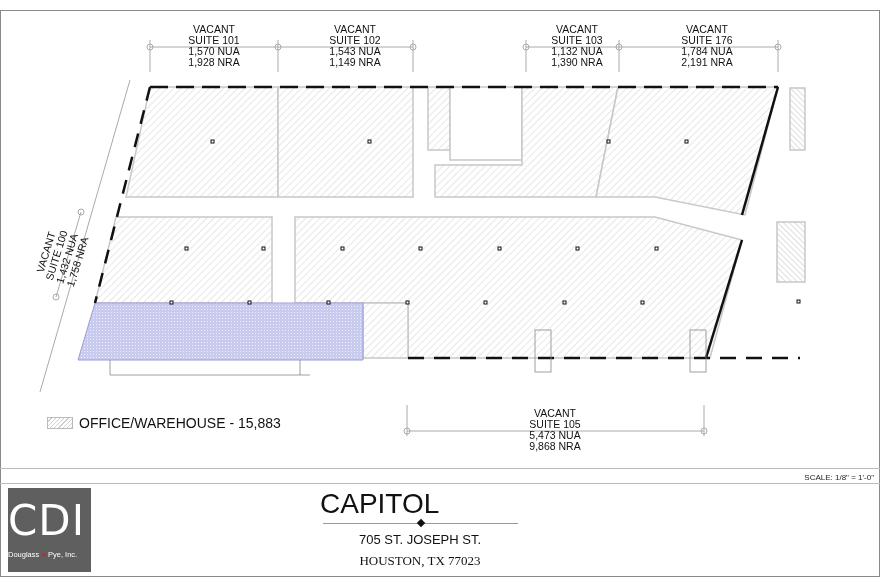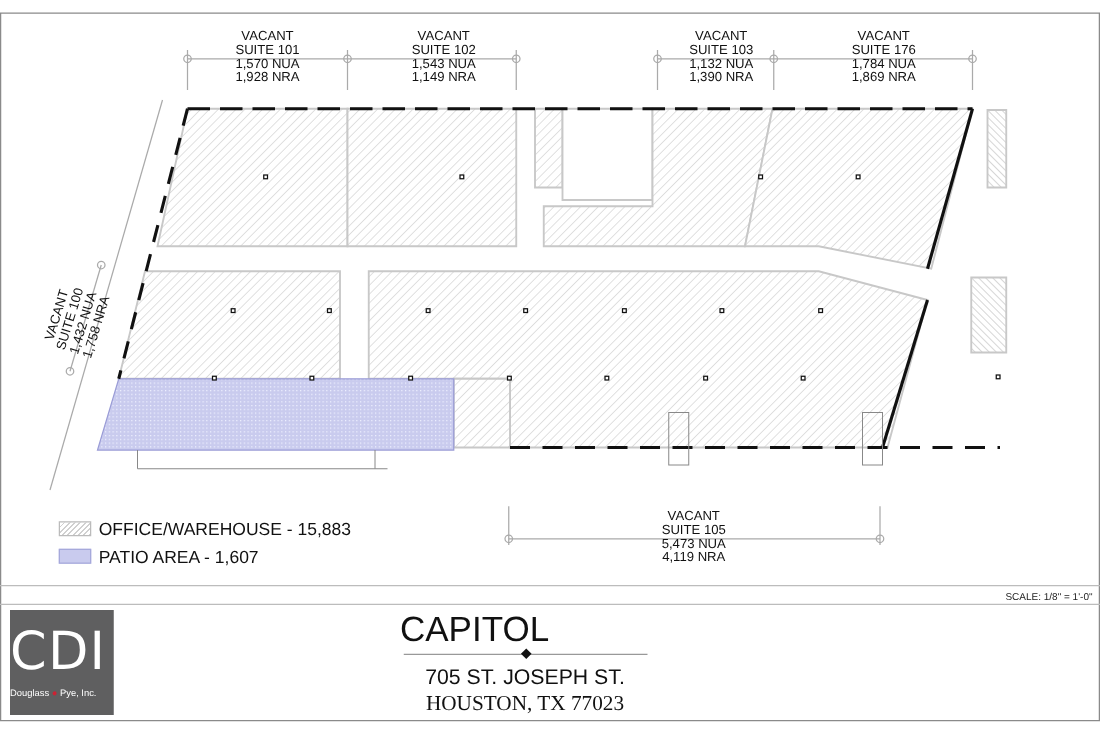--- a/index.html
+++ b/index.html
@@ -17,21 +17,21 @@
   .leg-text{font-size:14px;color:#111;text-align:right;}
   .hr{position:absolute;left:0;width:880px;height:0;border-top:1.5px solid #bcbcbc;}
   .scale{position:absolute;right:8px;top:473px;font-size:8px;color:#222;}
   .logo{position:absolute;left:8px;top:488px;width:83px;height:84px;background:#5f5f60;color:#fff;}
   .logo .big{position:absolute;left:0;right:0;top:8px;font-size:42px;font-weight:400;letter-spacing:1px;font-family:"DejaVu Sans",sans-serif;}
   .logo .small{position:absolute;left:0;right:0;top:62px;text-align:left;font-size:7.5px;}
   .logo .dot{color:#c23;}
   .title{position:absolute;left:320px;width:200px;top:488px;text-align:left;font-size:28px;color:#111;}
   .title-rule{position:absolute;left:323px;width:195px;top:523px;border-top:1px solid #999;}
   .diamond{position:absolute;left:418px;top:520px;width:6px;height:6px;background:#111;transform:rotate(45deg);}
-  .addr{position:absolute;left:320px;width:200px;text-align:center;font-size:17px;color:#111;}
+  .addr{position:absolute;left:320px;width:200px;text-align:center;font-size:13px;color:#111;}
 </style>
 </head>
 <body>
 
 <div class="frame"></div>
 
 <svg class="plan" width="882" height="470" viewBox="0 0 882 470">
   <defs>
     <pattern id="hatch" width="5" height="5" patternUnits="userSpaceOnUse" patternTransform="rotate(45)">
       <rect width="5" height="5" fill="#fff"></rect>
@@ -145,45 +145,41 @@
 <div class="lbl" style="left:527px;top:24px;width:100px;">
   <div>VACANT</div>
   <div>SUITE 103</div>
   <div>1,132 NUA</div>
   <div>1,390 NRA</div>
 </div>
 <div class="lbl" style="left:657px;top:24px;width:100px;">
   <div>VACANT</div>
   <div>SUITE 176</div>
   <div>1,784 NUA</div>
-  <div>1,869 NRA</div>
+  <div>2,191 NRA</div>
 </div>
 
 <div class="rot" style="left:22px;top:235px;width:80px;">
   <div>VACANT</div>
   <div>SUITE 100</div>
   <div>1,432 NUA</div>
   <div>1,758 NRA</div>
 </div>
 
 <div class="lbl" style="left:505px;top:408px;width:100px;">
   <div>VACANT</div>
   <div>SUITE 105</div>
   <div>5,473 NUA</div>
-  <div>4,119 NRA</div>
+  <div>9,868 NRA</div>
 </div>
 
 <div class="legend">
   <div class="leg-row">
     <span class="swatch sw-office"></span>
     <span class="leg-text">OFFICE/WAREHOUSE - 15,883</span>
-  </div>
-  <div class="leg-row">
-    <span class="swatch sw-patio"></span>
-    <span class="leg-text">PATIO AREA - 1,607</span>
   </div>
 </div>
 
 <div class="hr" style="top:468px;"></div>
 <div class="hr" style="top:483px;"></div>
 <div class="scale">SCALE: 1/8" = 1'-0"</div>
 
 <div class="logo">
   <div class="big">CDI</div>
   <div class="small">

